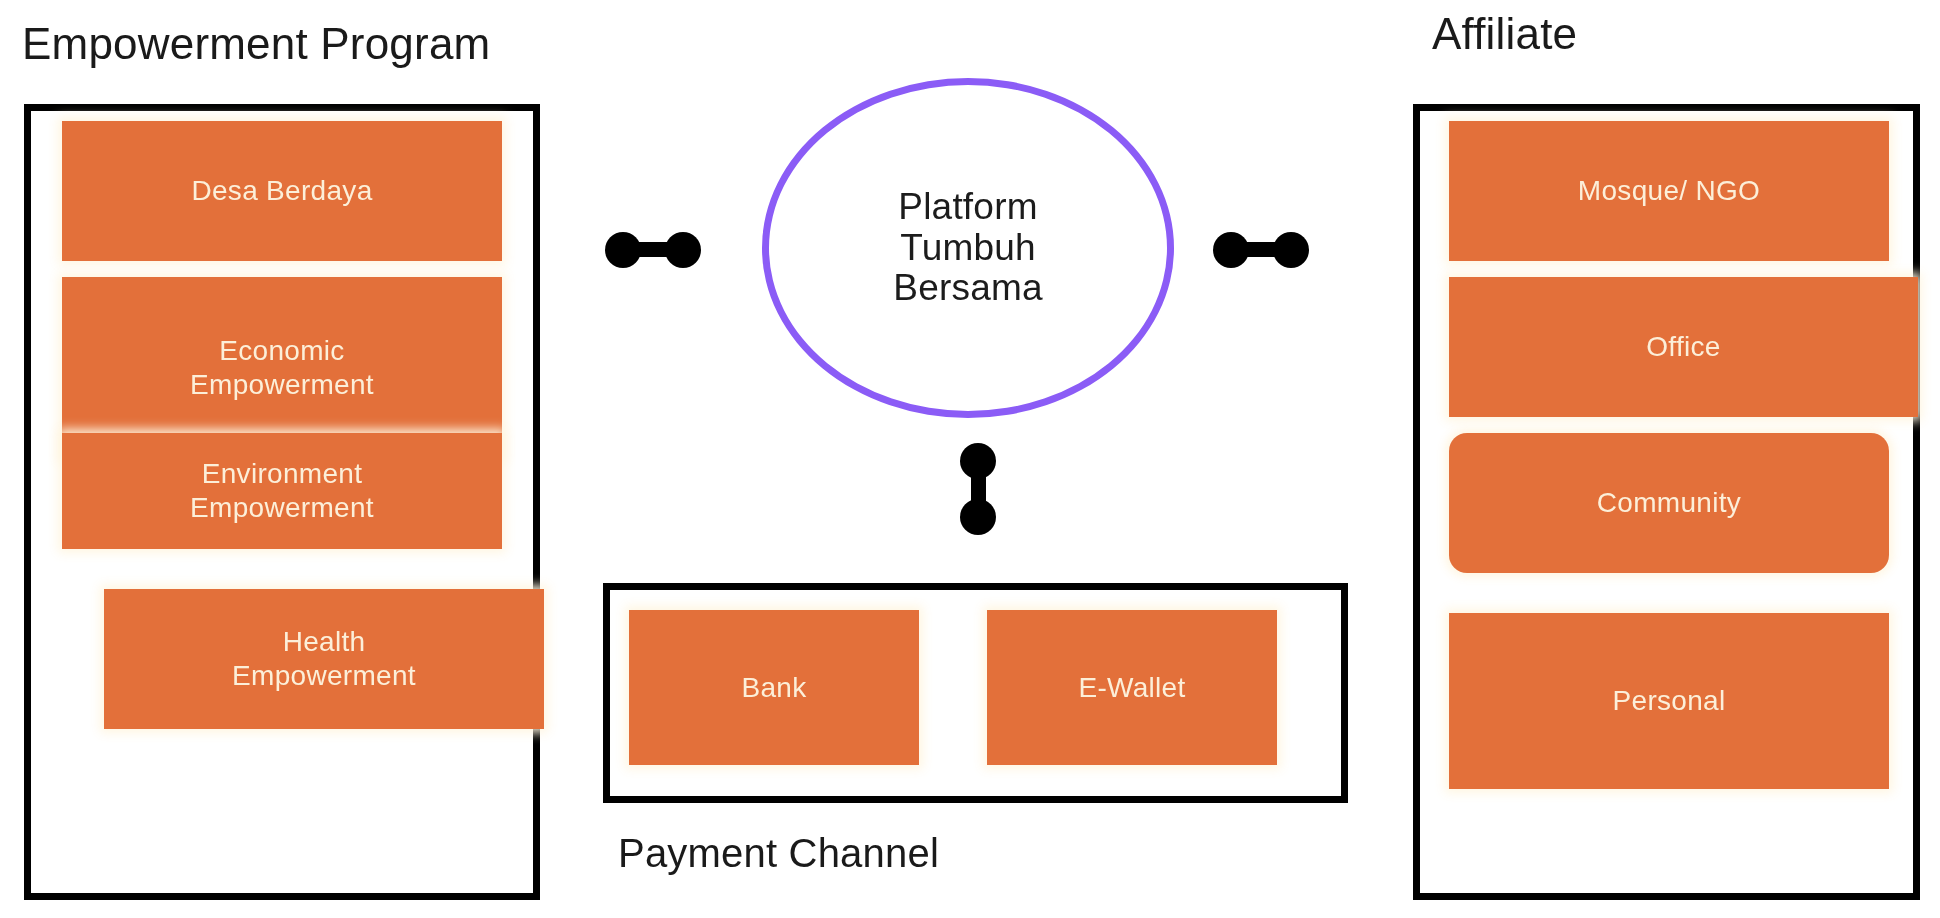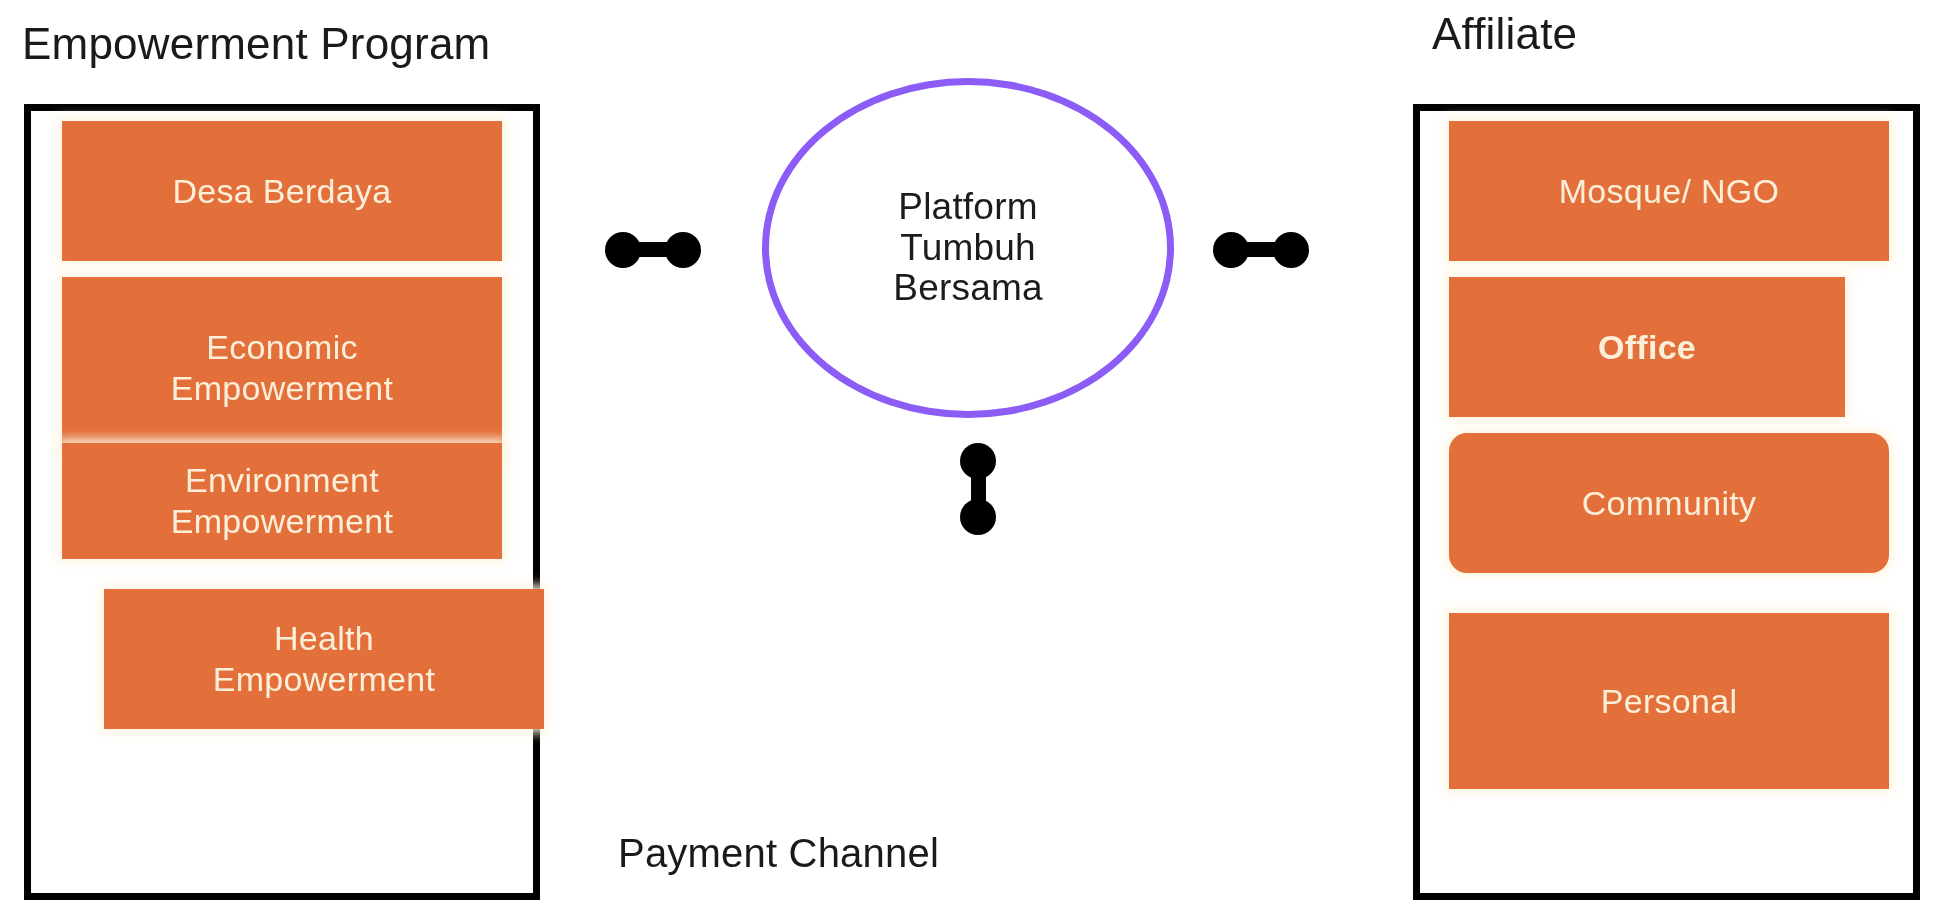--- a/index.html
+++ b/index.html
@@ -57,38 +57,38 @@
 
   
   .card {
     position: absolute;
     background: #E3703A;
     color: #FCEFD9;
     display: flex;
     align-items: center;
     justify-content: center;
     text-align: center;
-    font-size: 34px;
+    font-size: 28px;
     font-weight: 300;
     line-height: 1.20;
     letter-spacing: 0.3px;
     box-sizing: border-box;
     box-shadow: 0 0 10px 4px rgba(255, 246, 224, 0.95);
   }
   .card .card-label { display: block; white-space: pre-line; }
 
   
   #card-desa        { left: 31px; top: 10px;  width: 440px; height: 140px; }
   #card-economic    { left: 31px; top: 166px; width: 440px; height: 182px; }
-  #card-environment { left: 31px; top: 322px; width: 440px; height: 116px; margin-top: 10px; }
+  #card-environment { left: 31px; top: 322px; width: 440px; height: 116px; }
   #card-health      { left: 31px; top: 478px; width: 440px; height: 140px; margin-left: 42px; }
 
   
   #card-mosque    { left: 29px; top: 10px;  width: 440px; height: 140px; text-align: center; }
-  #card-office    { left: 29px; top: 166px; width: 396px; height: 140px; font-weight: bold; }
+  #card-office    { left: 29px; top: 166px; width: 469px; height: 140px; }
   #card-community { left: 29px; top: 322px; width: 440px; height: 140px; border-radius: 18px; }
   #card-personal  { left: 29px; top: 502px; width: 440px; height: 176px; }
 
   
   #card-bank    { left: 19px;  top: 20px; width: 290px; height: 155px; }
   #card-ewallet { left: 377px; top: 20px; width: 290px; height: 155px; }
 
   
   #platform-ellipse {
     position: absolute;
@@ -192,20 +192,30 @@
     <span class="bar"></span>
     <span class="dot end"></span>
   </div>
 
   <div class="connector vertical" id="connector-bottom">
     <span class="dot start"></span>
     <span class="bar"></span>
     <span class="dot end"></span>
   </div>
 
+  <div class="panel" id="panel-payment">
+
+    <div class="card" id="card-bank">
+      <span class="card-label">Bank</span>
+    </div>
+
+    <div class="card" id="card-ewallet">
+      <span class="card-label">E-Wallet</span>
+    </div>
+  </div>
 
   <div class="group-title" id="title-payment">Payment Channel</div>
 
   <div class="group-title" id="title-affiliate">Affiliate</div>
 
   <div class="panel" id="panel-affiliate">
 
     <div class="card" id="card-mosque">
       <span class="card-label">Mosque/ NGO</span>
     </div>

